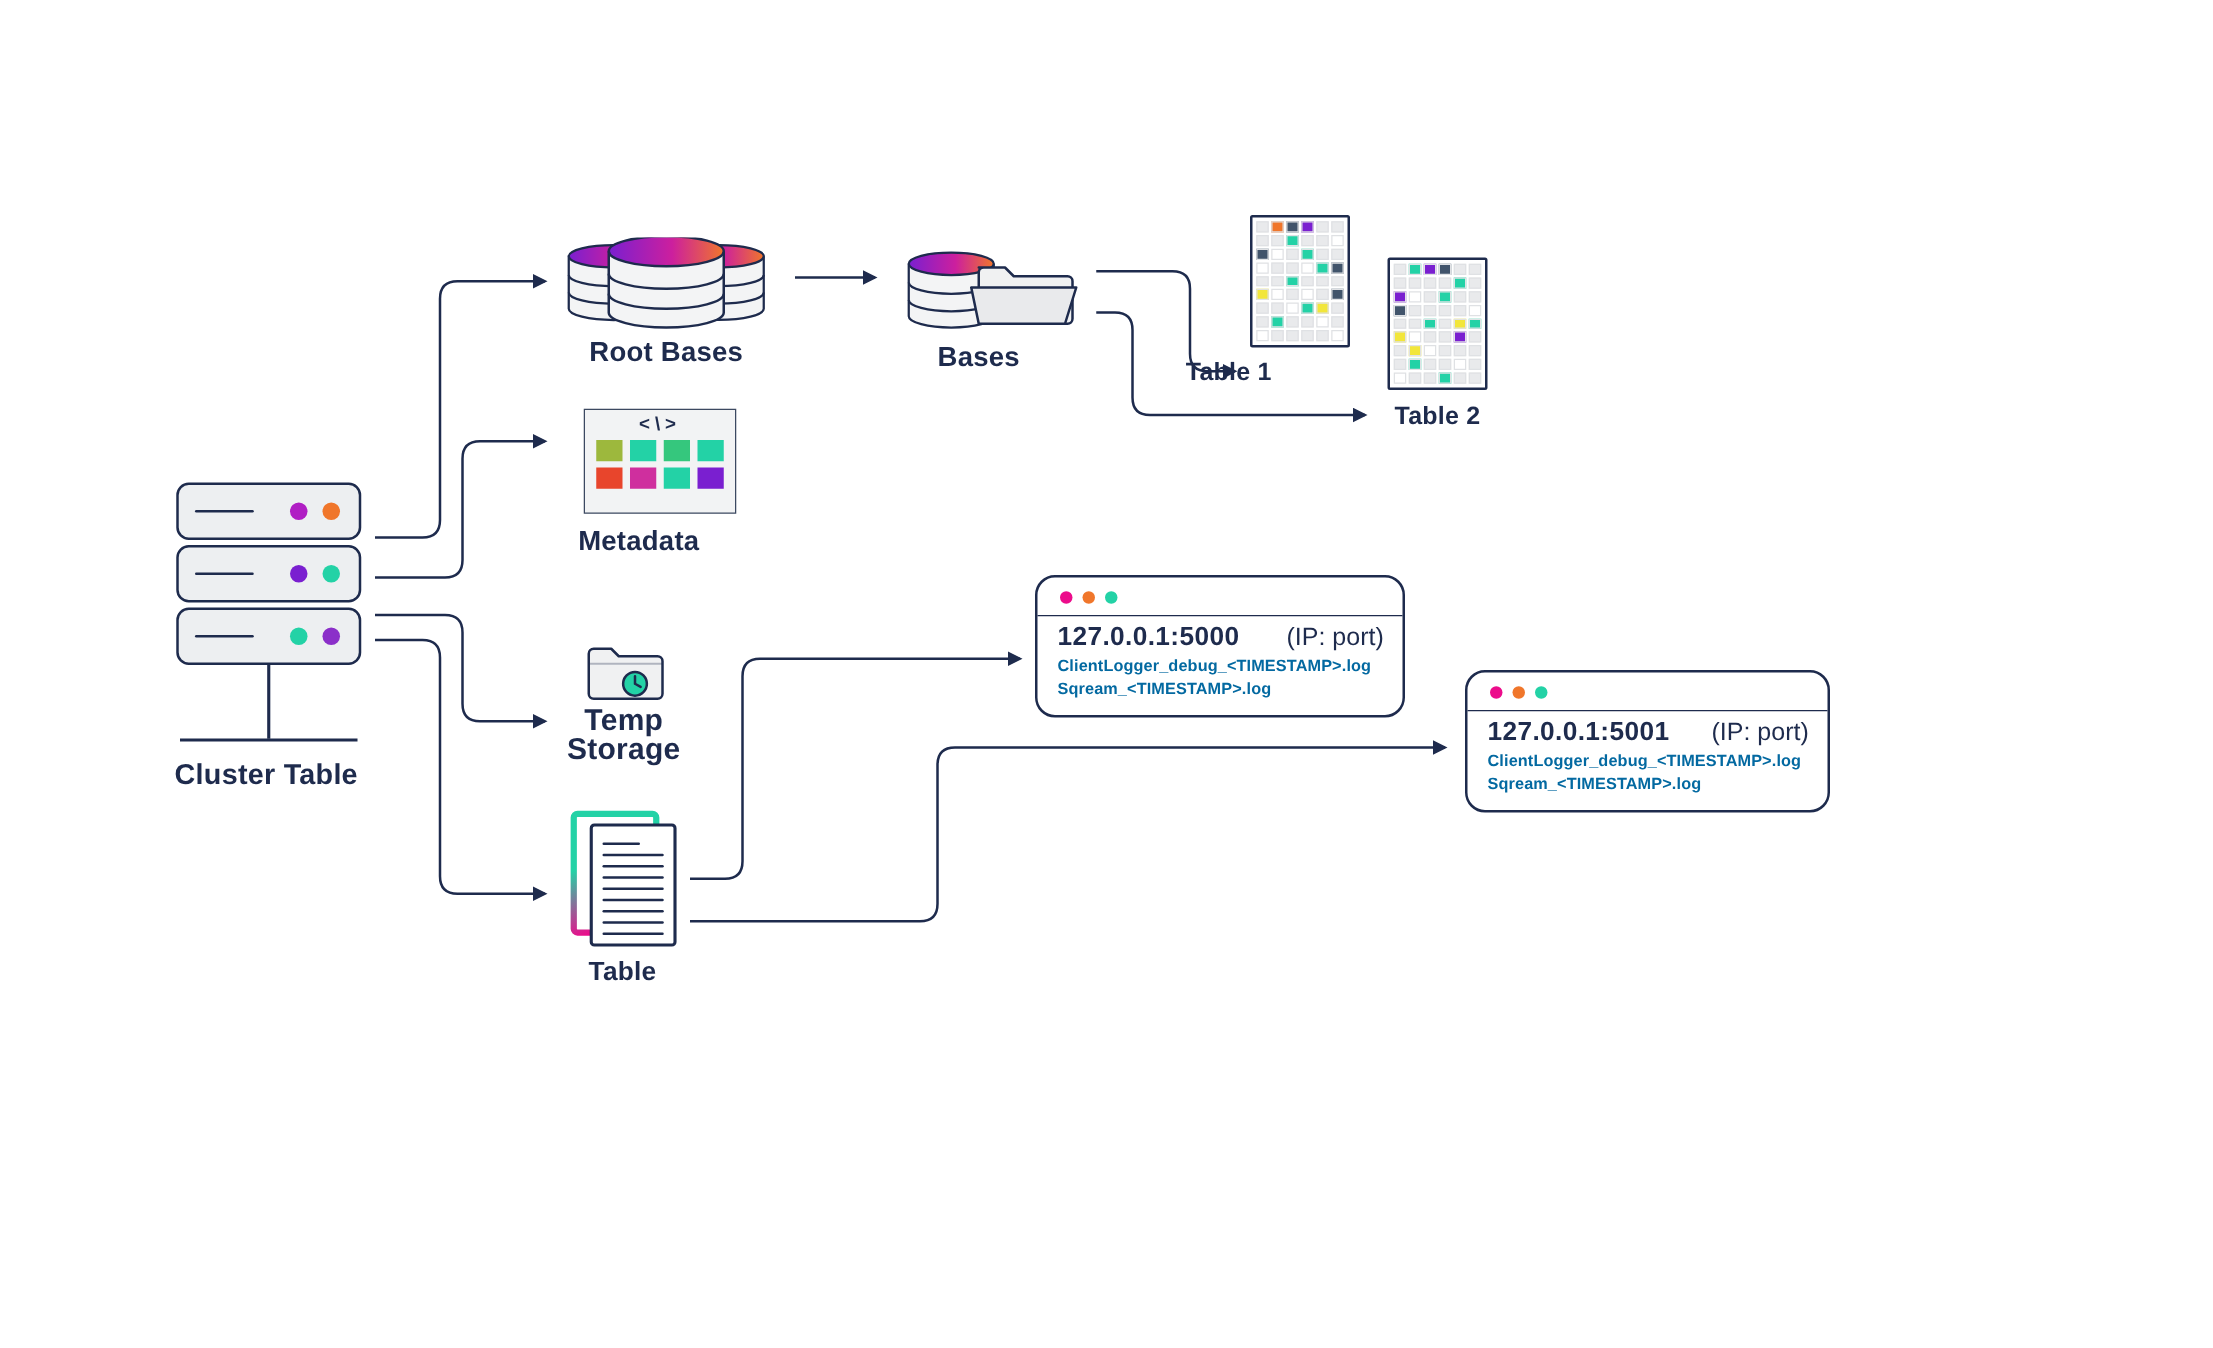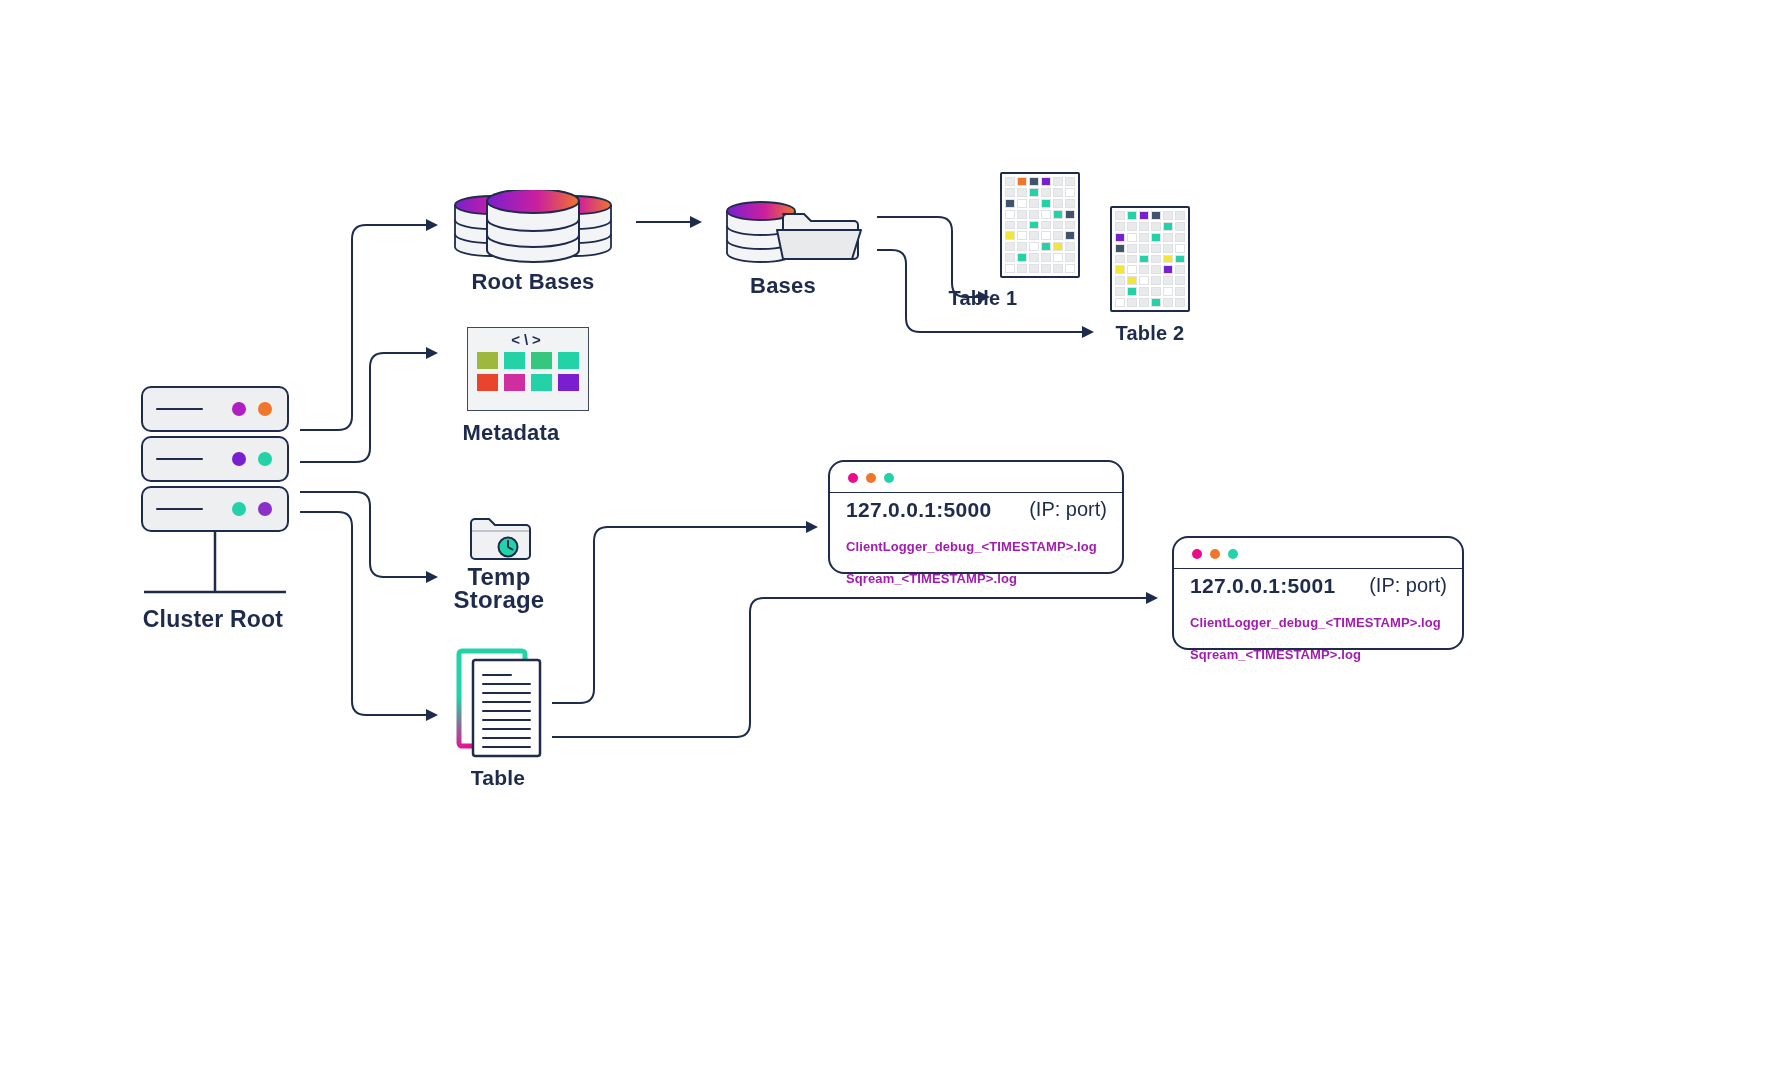--- a/index.html
+++ b/index.html
@@ -36,24 +36,24 @@
   .terminal {
     position:absolute; background:#ffffff;
     border:2px solid #1e2b4d; border-radius:16px;
   }
   .terminal-header {
     display:flex; gap:8px; align-items:center;
     padding:11px 0 9px 18px; border-bottom:1.5px solid #1e2b4d;
   }
   .win-dot { width:10px; height:10px; border-radius:50%; }
   .terminal-body { padding:5px 15px 8px 16px; }
-  .term-address-row { display:flex; justify-content:space-between; align-items:flex-start; }
+  .term-address-row { display:flex; justify-content:space-between; align-items:flex-end; }
   .term-address { font-size:21px; font-weight:bold; color:#1e2b4d; letter-spacing:0.3px; }
   .term-port { font-size:20px; font-weight:500; color:#1e2b4d; }
-  .term-log { font-size:13px; font-weight:bold; color:#a21caf; margin-top:17px; letter-spacing:0.1px; white-space:nowrap; }
+  .term-log { font-size:13px; font-weight:bold; color:#0369a1; margin-top:3px; letter-spacing:0.1px; white-space:nowrap; }
 </style>
 </head>
 <body>
 
 <div id="screen">
 
   <svg id="connectors" width="1770" height="1078">
     <defs>
       <marker id="arrow" markerWidth="7" markerHeight="7" refX="5" refY="3" orient="auto">
         <path d="M0,0 L6,3 L0,6 Z" fill="#1e2b4d"></path>
@@ -83,21 +83,21 @@
     </g>
     <circle cx="99" cy="24" r="7" fill="#b01ec4"></circle>
     <circle cx="125" cy="24" r="7" fill="#f0762b"></circle>
     <circle cx="99" cy="74" r="7" fill="#7a1fd0"></circle>
     <circle cx="125" cy="74" r="7" fill="#23d2a6"></circle>
     <circle cx="99" cy="124" r="7" fill="#23d2a6"></circle>
     <circle cx="125" cy="124" r="7" fill="#8b2fc9"></circle>
     <line x1="75" y1="146" x2="75" y2="206" stroke="#1e2b4d" stroke-width="2.5"></line>
     <line x1="4" y1="207" x2="146" y2="207" stroke="#1e2b4d" stroke-width="2.5"></line>
   </svg>
-  <div class="node-label" style="left:113px;top:606px;width:200px;font-size:23px">Cluster Root</div>
+  <div class="node-label" style="left:113px;top:606px;width:200px;font-size:23px">Cluster Table</div>
 
   <svg class="abs" style="left:448px;top:190px" width="170" height="74" viewBox="0 0 170 74">
     <defs>
       <linearGradient id="dbgrad" x1="0" y1="0" x2="1" y2="0">
         <stop offset="0" stop-color="#7a1fd0"></stop>
         <stop offset="0.55" stop-color="#cc1f9e"></stop>
         <stop offset="1" stop-color="#f0762b"></stop>
       </linearGradient>
     </defs>
     <g stroke="#1e2b4d" stroke-width="1.8">

